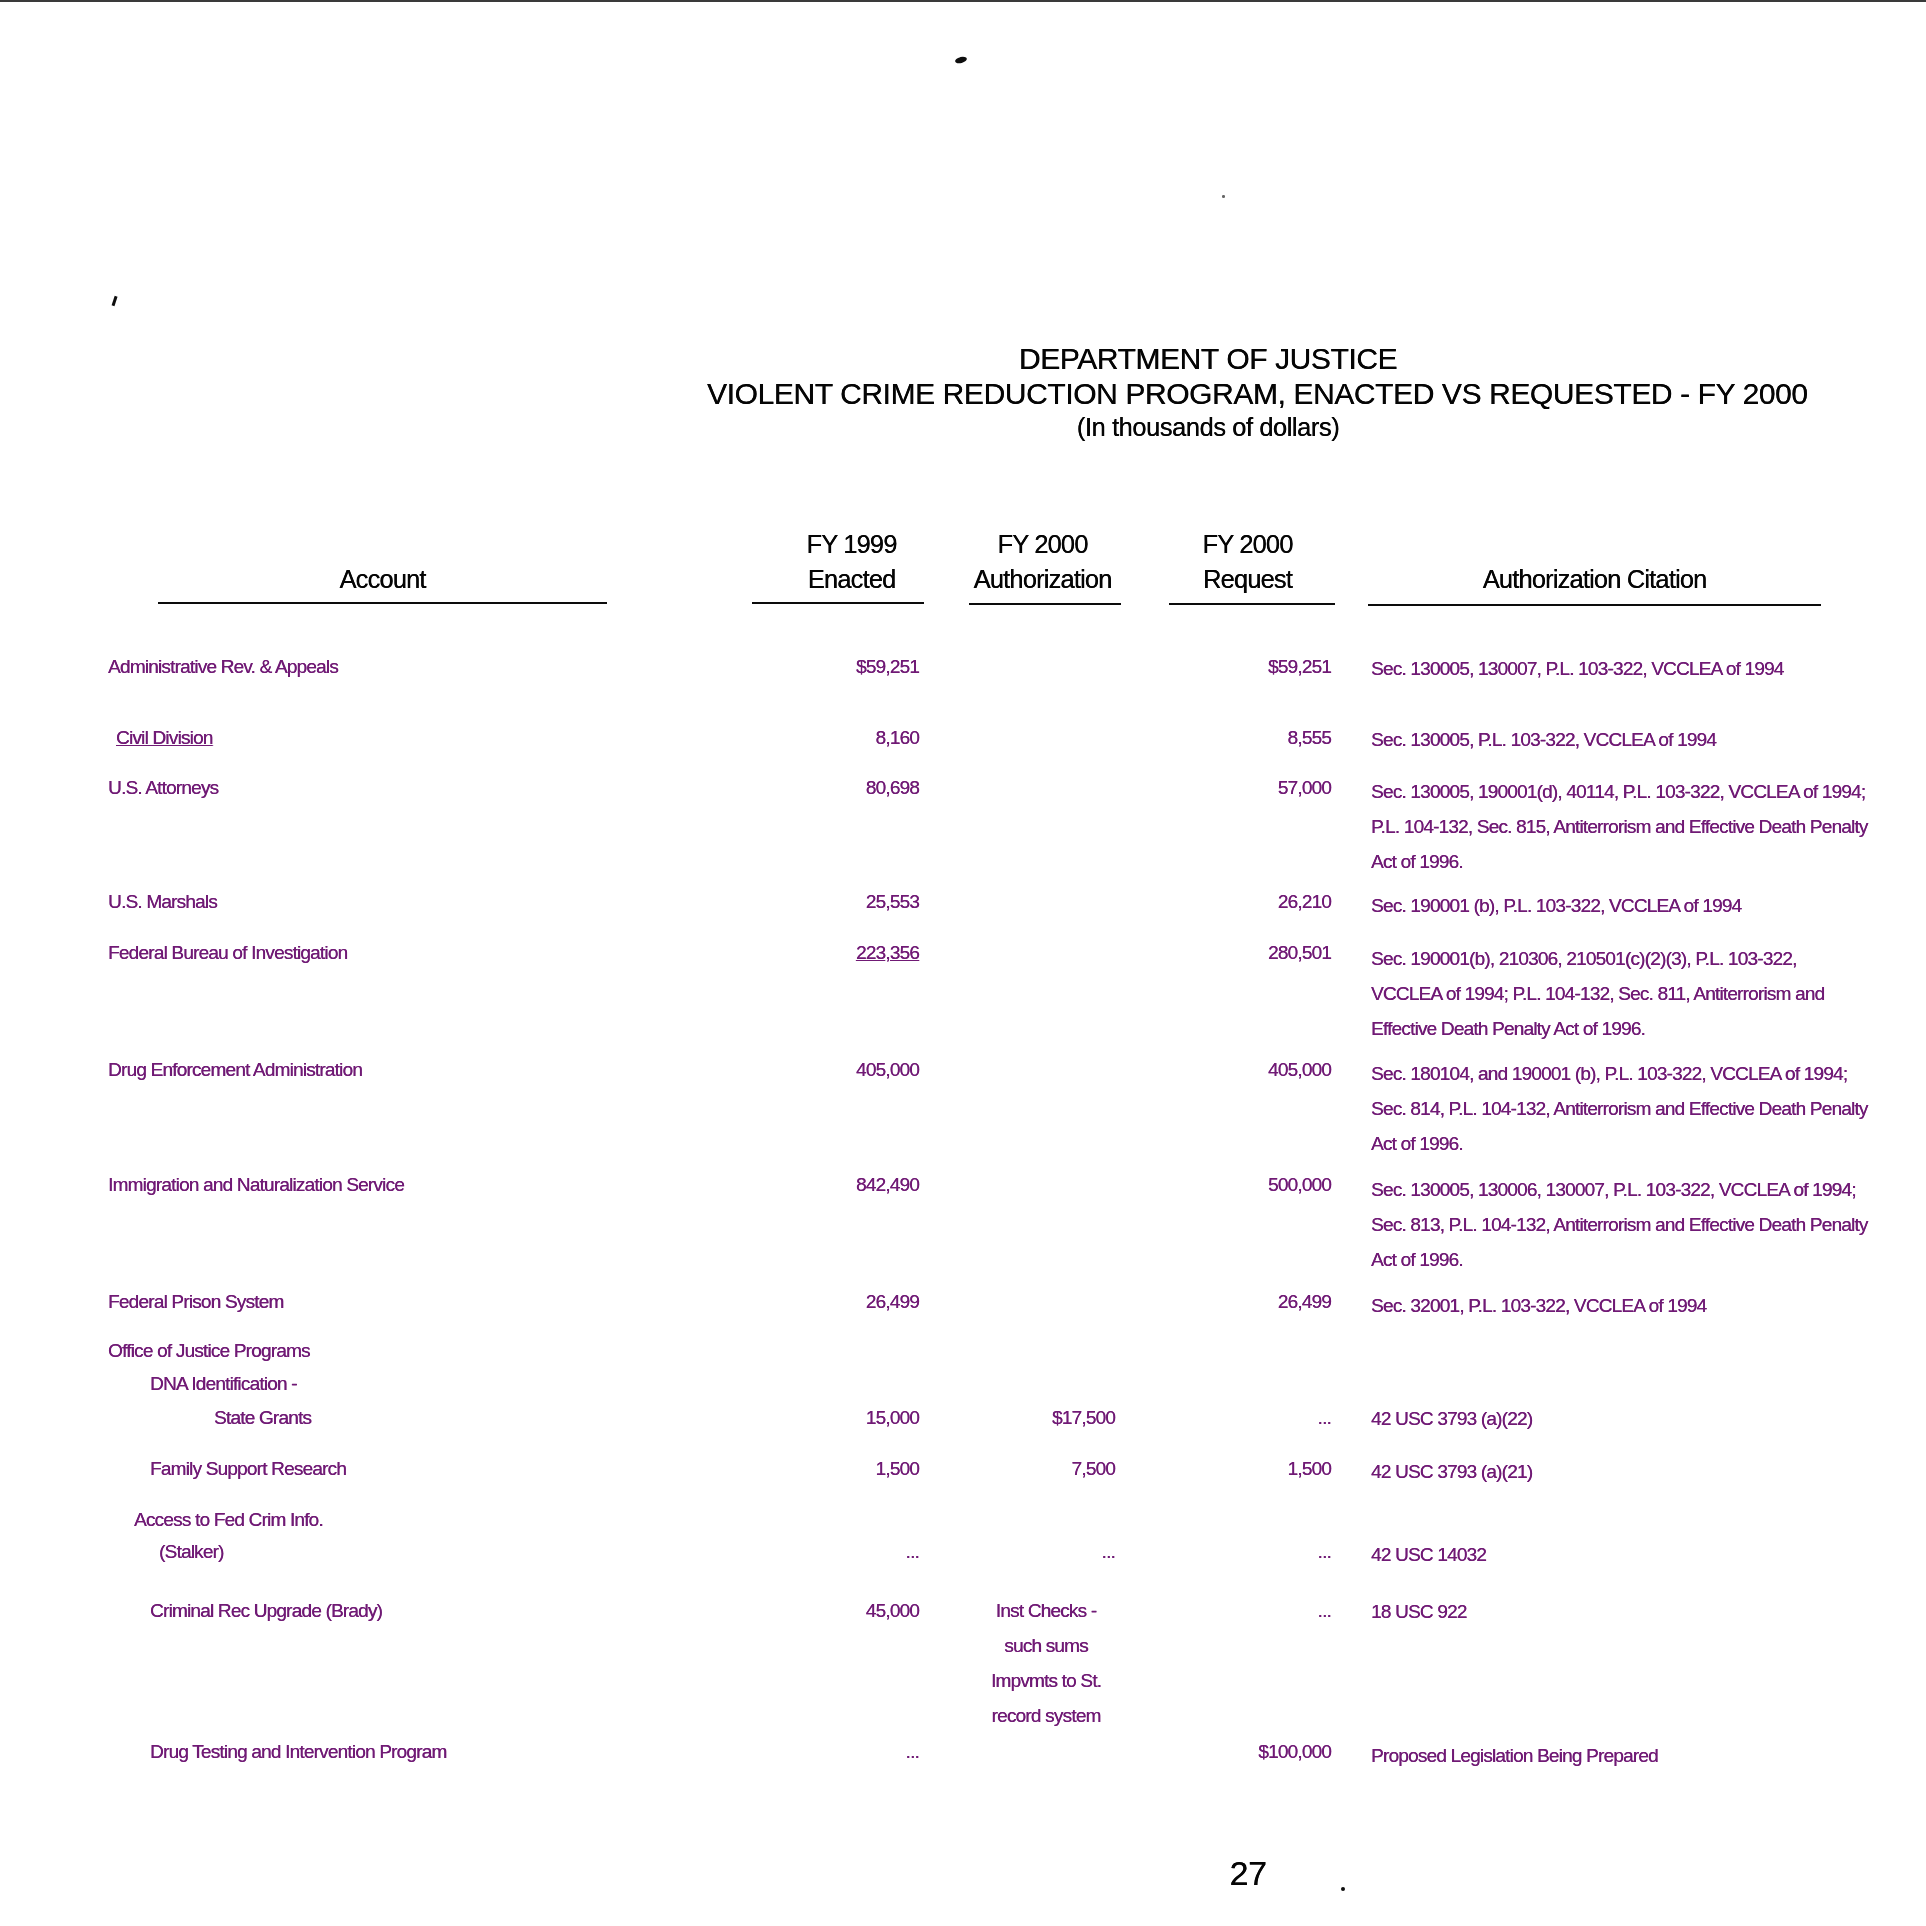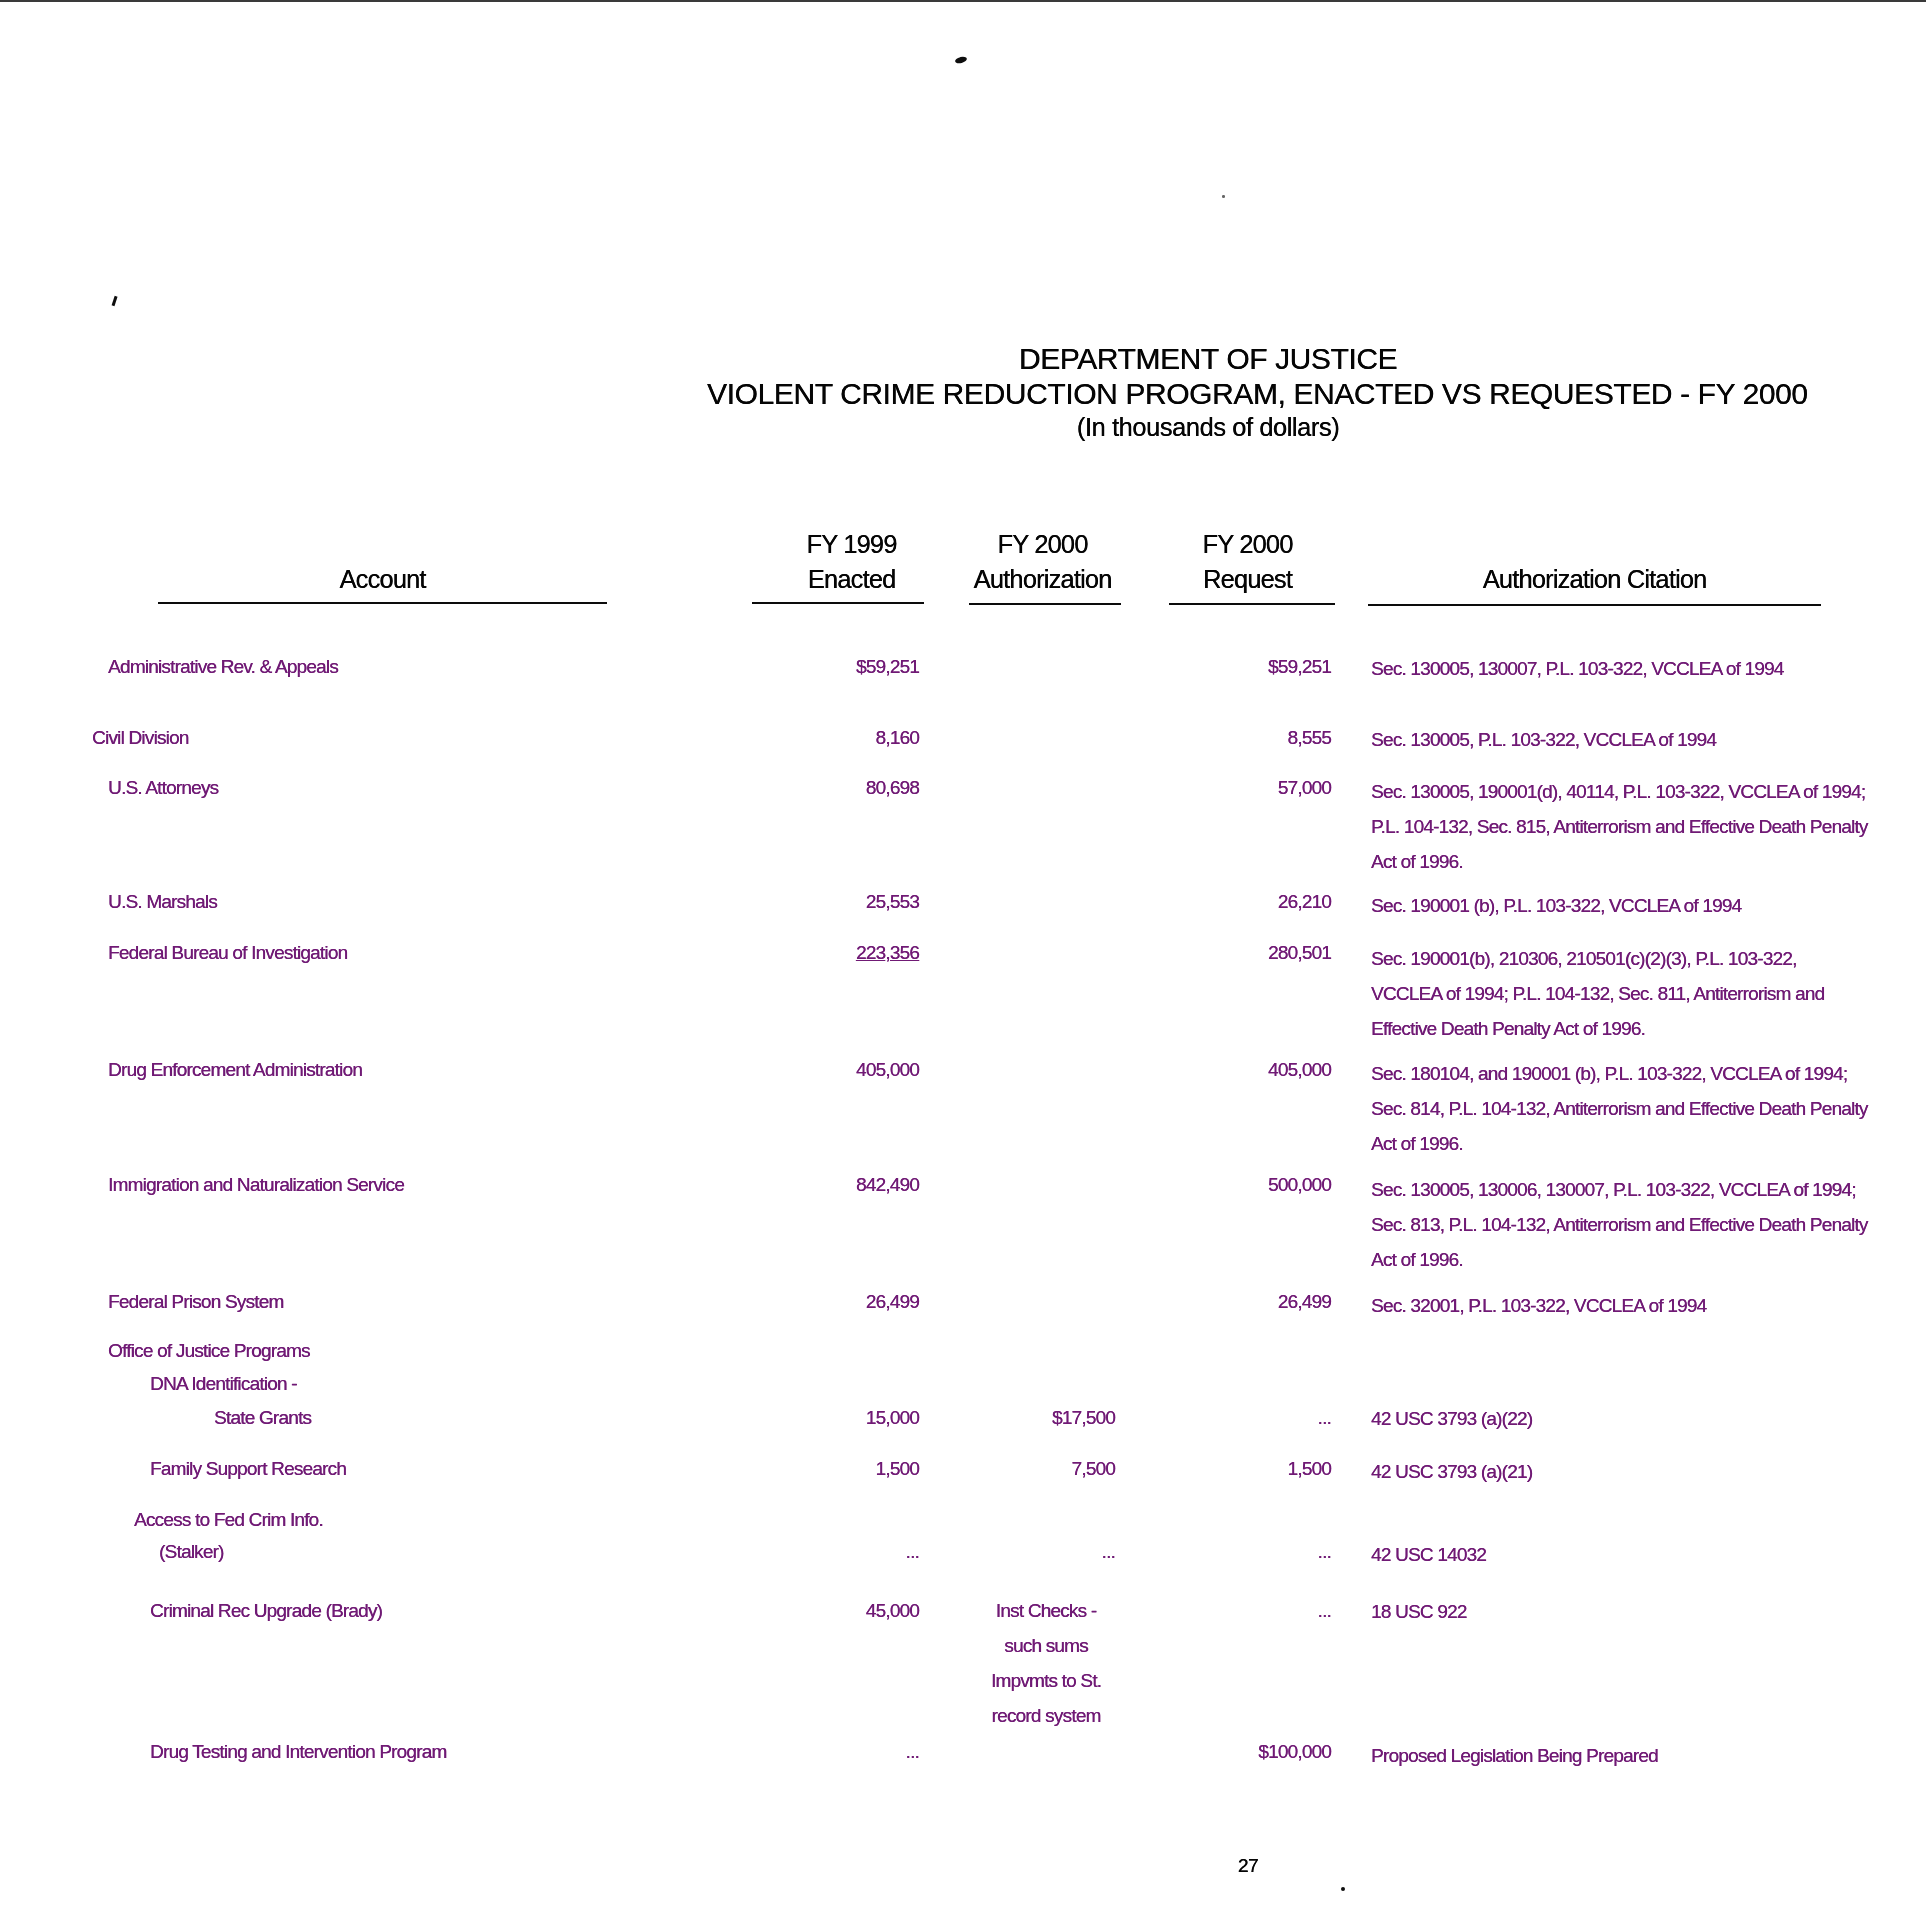--- a/index.html
+++ b/index.html
@@ -46,21 +46,21 @@
   }
   .cell-num{width:212px;text-align:right;}
   .cell-cit{width:905px;text-align:left;}
   .cell-auth-center{width:208px;text-align:center;}
   .mark{position:absolute;background:#0e0e0e;}
   #topline{position:absolute;left:0;top:0;width:2539px;height:1.9px;background:#3a3a3a;}
   #pageno{
     position:absolute;
     left:1190px;top:1856px;width:116px;
     text-align:center;
-    font-size:19px;line-height:1;
+    font-size:34px;line-height:1;
     letter-spacing:-0.4px;
     text-shadow:0.3px 0 0 currentColor;
   }
 </style>
 </head>
 <body>
 
 <div id="page">
 
   <div id="topline"></div>
@@ -85,21 +85,21 @@
   <div class="rule" style="left:1368px;top:604px;width:453px"></div>
 
   <div id="rows">
       <div>
         <div class="txt " style="left: 108px; top: 649px; white-space: nowrap;">Administrative Rev. &amp; Appeals</div>
         <div class="txt cell-num" style="left: 707px; top: 649px;">$59,251</div>
         <div class="txt cell-num" style="left: 1119px; top: 649px;">$59,251</div>
         <div class="txt cell-cit" style="left: 1371px; top: 651px;">Sec. 130005, 130007, P.L. 103-322, VCCLEA of 1994</div>
       </div>
       <div>
-        <div class="txt " style="left: 92px; top: 720px; white-space: nowrap;">Civil Division</div>
+        <div class="txt " style="left: 116px; top: 720px; white-space: nowrap; text-decoration: underline;">Civil Division</div>
         <div class="txt cell-num" style="left: 707px; top: 720px;">8,160</div>
         <div class="txt cell-num" style="left: 1119px; top: 720px; text-align: right;">8,555</div>
         <div class="txt cell-cit" style="left: 1371px; top: 722px;">Sec. 130005, P.L. 103-322, VCCLEA of 1994</div>
       </div>
       <div>
         <div class="txt " style="left: 108px; top: 770px; white-space: nowrap;">U.S. Attorneys</div>
         <div class="txt cell-num" style="left: 707px; top: 770px;">80,698</div>
         <div class="txt cell-num" style="left: 1119px; top: 770px;">57,000</div>
         <div class="txt cell-cit" style="left: 1371px; top: 774px;">Sec. 130005, 190001(d), 40114, P.L. 103-322, VCCLEA  of 1994;
 P.L. 104-132, Sec. 815, Antiterrorism and  Effective Death Penalty

